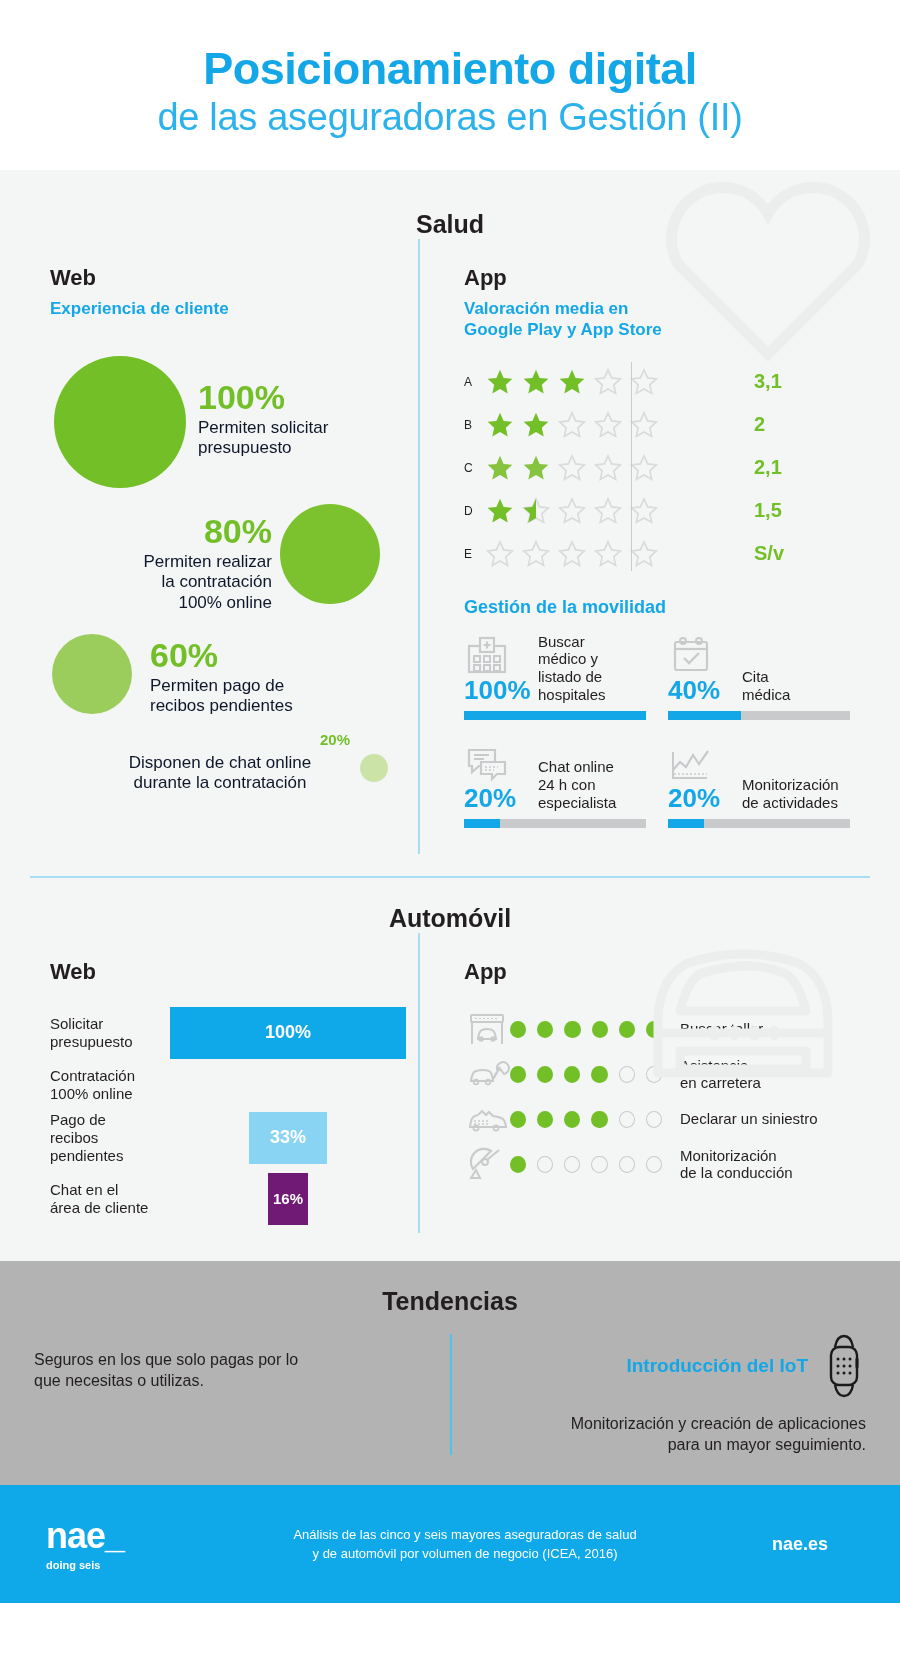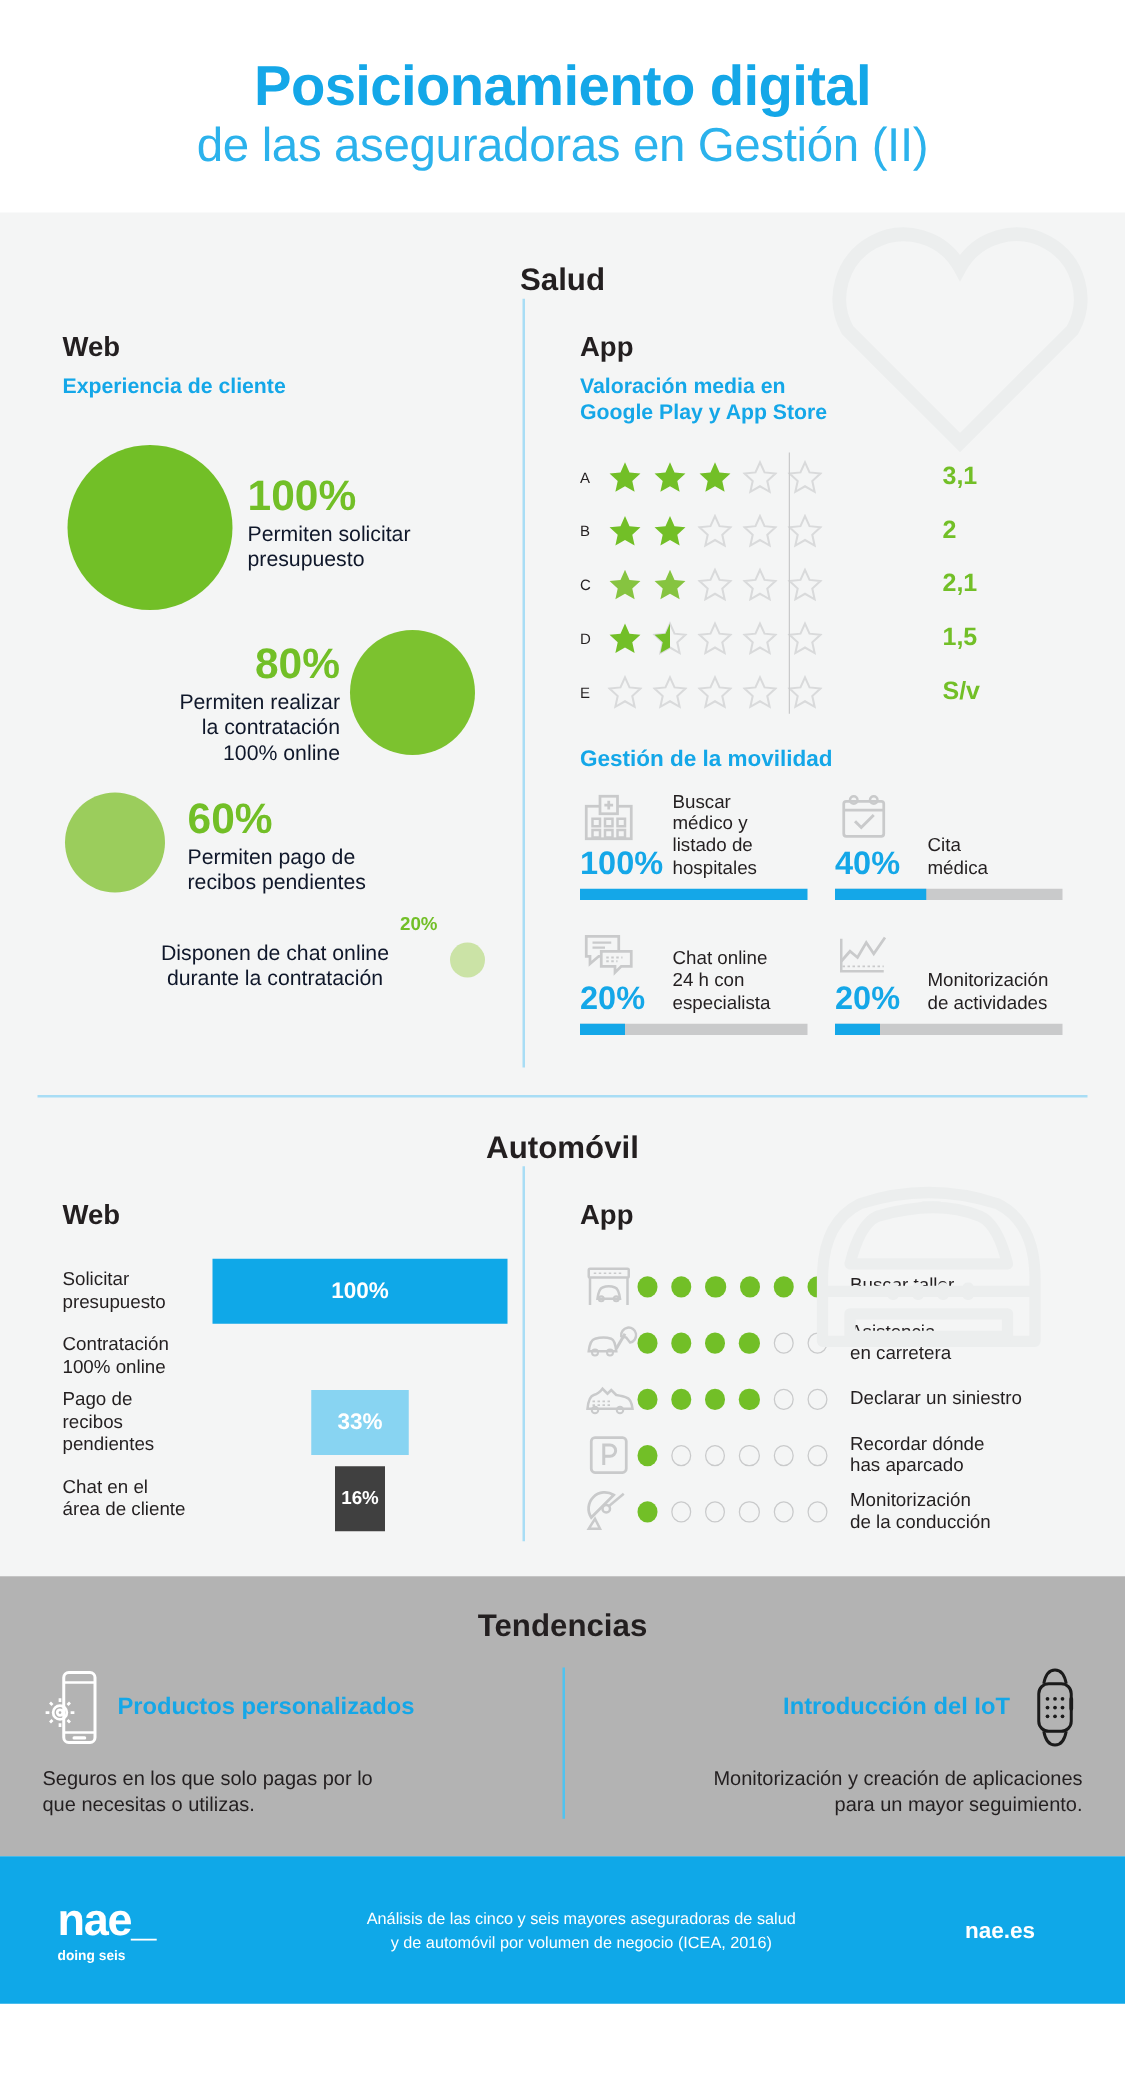--- a/index.html
+++ b/index.html
@@ -477,21 +477,21 @@
           <div class="f-track">
               <div class="f-bar" style="width:78px;background:#88d4f2;">
             <span>33%</span>
               </div>
             </div>
         </div>
         <div class="f-row">
           <div class="f-label" style="white-space:pre-line;">Chat en el
 área de cliente</div>
           <div class="f-track">
-              <div class="f-bar" style="width:40px;background:#404040;font-size:15px;">
+              <div class="f-bar" style="width:40px;background:#701a75;font-size:15px;">
             <span>16%</span>
               </div>
             </div>
         </div>
       </div>
     </div>
 
     <div class="col-right">
 
       <svg class="wm" width="250" height="210" viewBox="0 0 250 210" style="right:-10px;top:-30px;">
@@ -565,36 +565,20 @@
             <span class="dot on"></span>
             <span class="dot on"></span>
             <span class="dot on"></span>
             <span class="dot on"></span>
             <span class="dot off"></span>
             <span class="dot off"></span>
           </div>
           <div class="d-label" style="white-space:pre-line;">Declarar un siniestro</div>
         </div>
 
-        <div class="d-row">
-          <svg class="d-icon" width="34" height="34" viewBox="0 0 34 34">
-            <rect x="3" y="3" width="28" height="28" rx="3" fill="none" stroke="#c9cacb" stroke-width="2.2"></rect>
-            <path d="M13 25V9h5a4.5 4.5 0 0 1 0 9h-5" fill="none" stroke="#c9cacb" stroke-width="2.4"></path>
-          </svg>
-          <div class="d-set">
-            <span class="dot on"></span>
-            <span class="dot off"></span>
-            <span class="dot off"></span>
-            <span class="dot off"></span>
-            <span class="dot off"></span>
-            <span class="dot off"></span>
-          </div>
-          <div class="d-label" style="white-space:pre-line;">Recordar dónde
-has aparcado</div>
-        </div>
 
         <div class="d-row">
           <svg class="d-icon" width="38" height="34" viewBox="0 0 38 34">
             <path d="M5 22 a13 13 0 0 1 18-18z" fill="none" stroke="#c9cacb" stroke-width="2.2"></path>
             <circle cx="17" cy="15" r="3" fill="none" stroke="#c9cacb" stroke-width="2"></circle>
             <path d="M19 13 L31 3" stroke="#c9cacb" stroke-width="2"></path>
             <path d="M8 23 l4 8 h-9z" fill="none" stroke="#c9cacb" stroke-width="2"></path>
           </svg>
           <div class="d-set">
             <span class="dot on"></span>
@@ -610,33 +594,20 @@
       </div>
     </div>
   </div>
 </div>
 
 <div class="tend">
   <div class="tend-title">Tendencias</div>
   <div class="tend-cols">
 
     <div class="tend-col">
-      <div class="tend-head">
-        <svg width="46" height="64" viewBox="0 0 46 64">
-          <rect x="17" y="4" width="25" height="56" rx="4" fill="none" stroke="#ffffff" stroke-width="2.4"></rect>
-          <path d="M17 12h25M17 52h25" stroke="#ffffff" stroke-width="2"></path>
-          <rect x="24" y="55" width="11" height="2.6" rx="1.3" fill="#ffffff"></rect>
-          <g fill="none" stroke="#ffffff" stroke-width="2.2">
-            <circle cx="14" cy="36" r="5.5"></circle>
-            <circle cx="14" cy="36" r="2.2"></circle>
-            <path d="M14 27.5v-3M14 47.5v-3M5.5 36h-3M25.5 36h-3M8 30l-2-2M20 42l2 2M20 30l2-2M8 42l-2 2"></path>
-          </g>
-        </svg>
-        <div class="tend-h">Productos personalizados</div>
-      </div>
       <div class="tend-body" style="white-space:pre-line;">Seguros en los que solo pagas por lo
 que necesitas o utilizas.</div>
     </div>
 
     <div class="tend-col right">
       <div class="tend-head rt">
         <div class="tend-h">Introducción del IoT</div>
         <svg width="44" height="66" viewBox="0 0 44 66">
           <rect x="9" y="14" width="26" height="38" rx="8" fill="none" stroke="#1a1a1a" stroke-width="2.4"></rect>
           <path d="M13 14 q2-11 9-11 q7 0 9 11" fill="none" stroke="#1a1a1a" stroke-width="2.4"></path>

